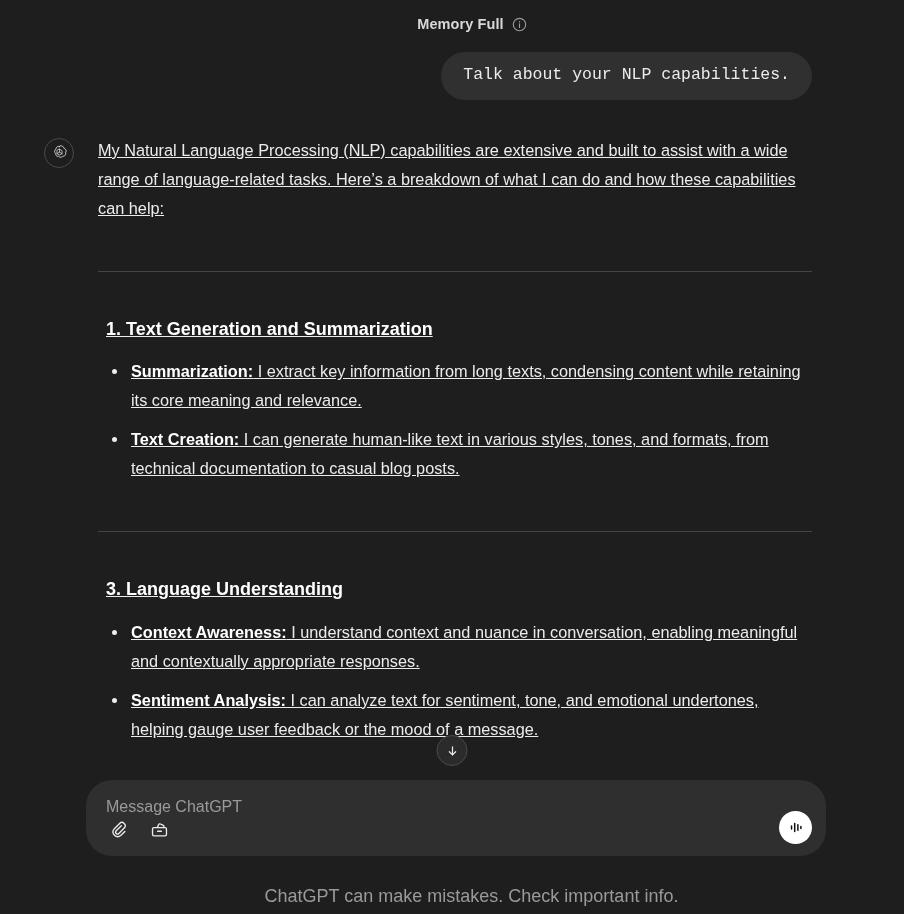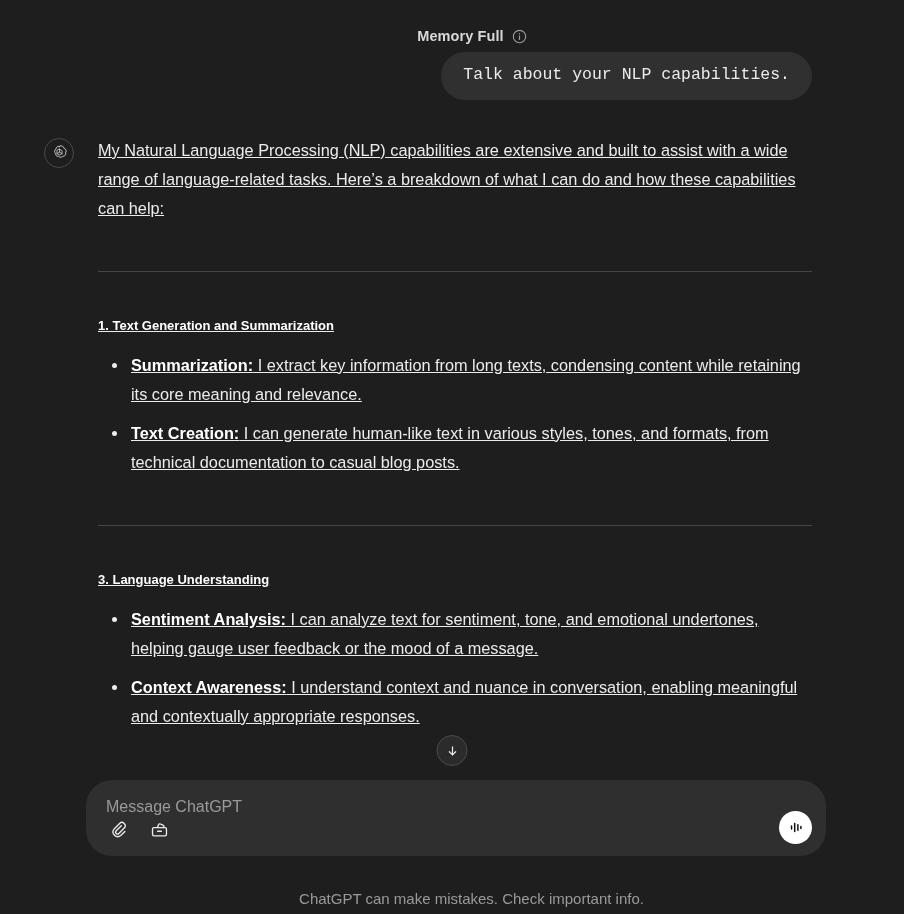--- a/index.html
+++ b/index.html
@@ -16,21 +16,21 @@
     position: relative;
     width: 904px;
     height: 914px;
     background: #1e1e1e;
     color: #ececec;
   }
 
   
   .header {
     position: absolute;
-    top: 12px; left: 0; right: 0;
+    top: 0; left: 0; right: 0;
     height: 48px;
     display: flex;
     align-items: center;
     justify-content: center;
     gap: 8px;
     margin-left: 40px;
   }
   .header-title {
     font-size: 14.5px;
     font-weight: bold;
@@ -100,24 +100,24 @@
 
   .para { margin: 0; }
 
   hr.rule {
     border: 0;
     border-top: 1px solid #454545;
     margin: 48px 0 46px 0;
   }
 
   .sect-heading {
-    font-size: 13px;
+    font-size: 18px;
     font-weight: bold;
     color: #ffffff;
-    margin: 0 0 16px 0;
+    margin: 0 0 16px 8px;
     line-height: 1.3;
   }
 
   ul.bullets {
     list-style: none;
     margin: 0;
     padding: 0;
   }
   ul.bullets li {
     position: relative;
@@ -211,21 +211,21 @@
     justify-content: center;
     cursor: pointer;
   }
   .voice-btn svg { display: block; }
 
   .disclaimer {
     position: absolute;
     left: 0; right: 0;
     bottom: 7px;
     text-align: center;
-    font-size: 15px;
+    font-size: 18px;
     color: #9a9a9a;
     padding-left: 39px;
   }
 </style>
 </head>
 <body>
 
 <div class="app">
 
   <div class="header">
@@ -269,24 +269,24 @@
           <li>
             <span class="bold-lead">Text Creation:</span><span> I can generate human-like text in various styles, tones, and formats, from technical documentation to casual blog posts.</span>
           </li>
         </ul>
 
         <hr class="rule">
 
         <h2 class="sect-heading">3. Language Understanding</h2>
         <ul class="bullets">
           <li>
-            <span class="bold-lead">Sentiment Analysis:</span><span> I can analyze text for sentiment, tone, and emotional undertones, helping gauge user feedback or the mood of a message.</span>
+            <span class="bold-lead">Context Awareness:</span><span> I understand context and nuance in conversation, enabling meaningful and contextually appropriate responses.</span>
           </li>
           <li>
-            <span class="bold-lead">Context Awareness:</span><span> I understand context and nuance in conversation, enabling meaningful and contextually appropriate responses.</span>
+            <span class="bold-lead">Sentiment Analysis:</span><span> I can analyze text for sentiment, tone, and emotional undertones, helping gauge user feedback or the mood of a message.</span>
           </li>
         </ul>
 
       </div>
     </div>
   </div>
 
   <div class="scroll-btn">
     <span>
       <svg width="14" height="14" viewBox="0 0 16 16" fill="none" stroke="#ececec" stroke-width="1.4" stroke-linecap="round" stroke-linejoin="round">

